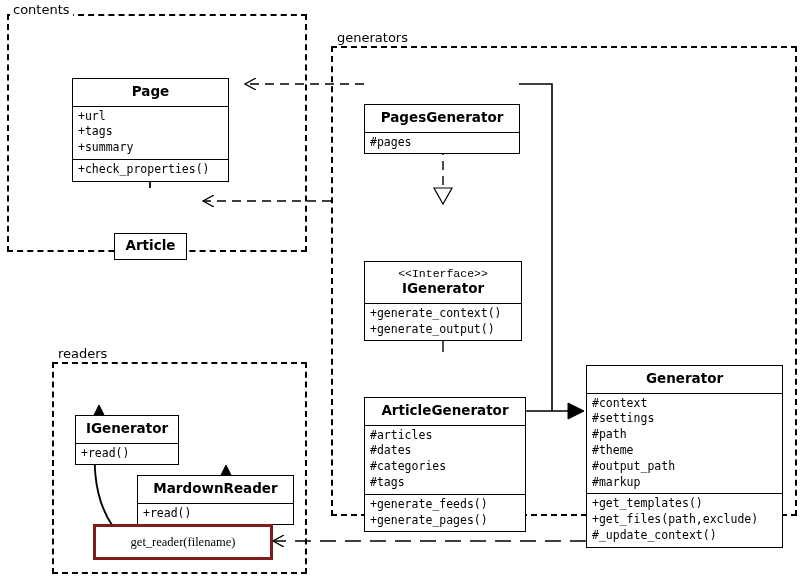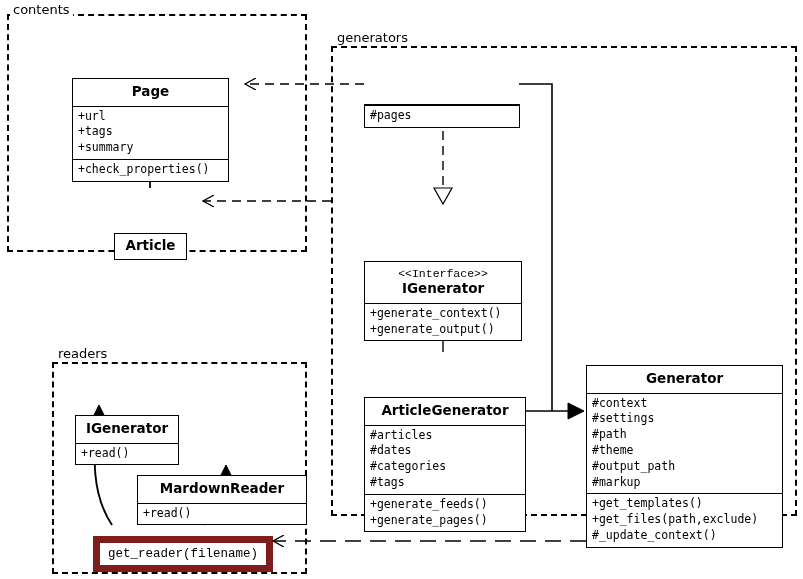--- a/index.html
+++ b/index.html
@@ -61,30 +61,29 @@
   }
   .cls-section div {
     font-family: "DejaVu Sans Mono", monospace;
     font-size: 11.5px;
     line-height: 15.8px;
     white-space: nowrap;
     color: #000;
   }
   .plain-box {
     position: absolute;
-    border: 7px solid #7f1d1d;
+    border: 3px solid #7f1d1d;
     background: #ffffff;
     box-sizing: border-box;
-    font-family: Liberation Mono, monospace;
+    font-family: Liberation Serif, serif;
     font-size: 12.5px;
     display: flex;
     align-items: center;
     justify-content: center;
     z-index: 5;
-    margin-top: 12px;
   }
   svg.overlay {
     position: absolute;
     left: 0;
     top: 0;
     width: 803px;
     height: 579px;
     z-index: 3;
     pointer-events: none;
   }
@@ -166,20 +165,21 @@
     <div class="cls-section">
       <div>+check_properties()</div>
     </div>
   </div>
 
   <div class="cls" style="left:114px; top:189px; width:73px;">
     <div class="cls-name" style="padding:4px 6px 5px 6px;">Article</div>
   </div>
 
   <div class="cls" style="left:364px; top:60px; width:156px;">
+    <div class="cls-name">PagesGenerator</div>
     <div class="cls-section">
       <div>#pages</div>
     </div>
   </div>
 
   <div class="cls" style="left:364px; top:217px; width:158px;">
     <div class="cls-name">
       <span class="stereo">&lt;&lt;Interface&gt;&gt;</span>
       <span>IGenerator</span>
     </div>
@@ -220,21 +220,21 @@
     </div>
   </div>
 
   <div class="cls" style="left:75px; top:371px; width:104px;">
     <div class="cls-name">IGenerator</div>
     <div class="cls-section">
       <div>+read()</div>
     </div>
   </div>
 
-  <div class="cls" style="left:137px; top:431px; width:170px;">
+  <div class="cls" style="left:137px; top:431px; width:157px;">
     <div class="cls-name">MardownReader</div>
     <div class="cls-section">
       <div>+read()</div>
     </div>
   </div>
 
   <div class="plain-box" style="left:93px; top:524px; width:180px; height:36px;">
     <span>get_reader(filename)</span>
   </div>
 

